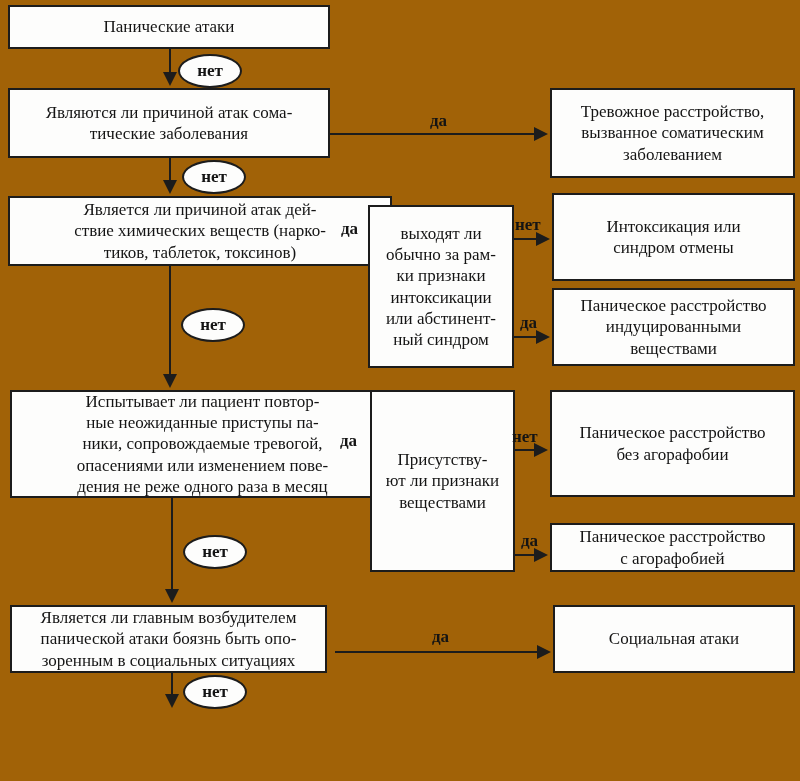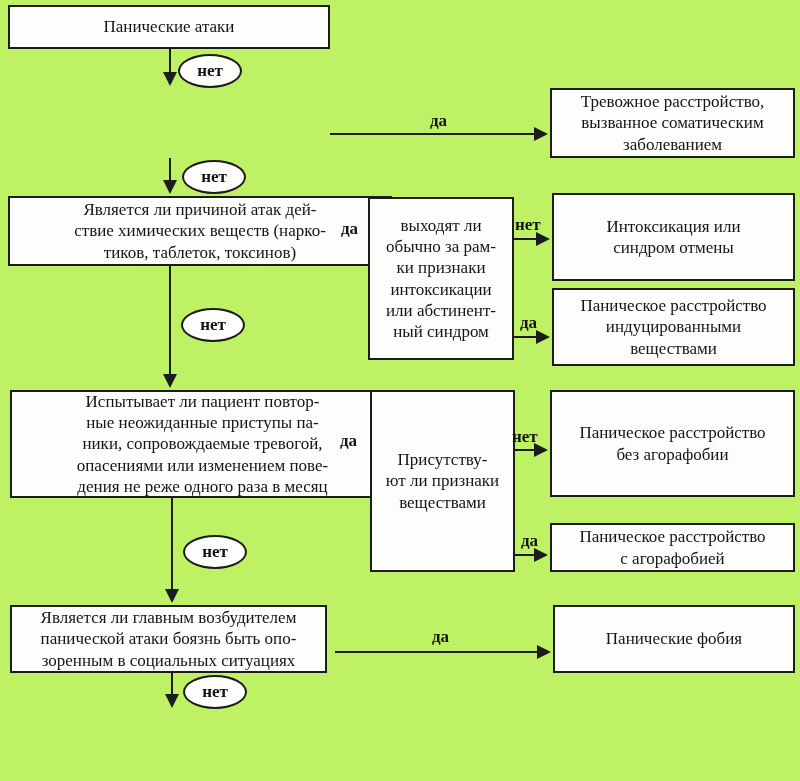--- a/index.html
+++ b/index.html
@@ -1,20 +1,20 @@
 <!DOCTYPE html>
 <html><head>
 <meta charset="utf-8">
 <style>
   html, body { margin: 0; padding: 0; background: #ffffff; }
   #stage {
     position: relative;
     width: 800px;
     height: 781px;
-    background: #bef264;
+    background: #a16207;
     font-family: "Liberation Serif", "DejaVu Serif", serif;
     color: #141414;
     overflow: hidden;
   }
   svg.connectors {
     position: absolute;
     left: 0; top: 0;
     width: 800px; height: 781px;
     pointer-events: none;
   }
@@ -32,24 +32,24 @@
     line-height: 1.24;
     padding: 2px 6px;
   }
   
   .n-start       { left: 8px;   top: 5px;   width: 322px; height: 44px; }
   .n-q-somatic   { left: 8px;   top: 88px;  width: 322px; height: 70px; }
   .n-q-chemical  { left: 8px;   top: 196px; width: 384px; height: 70px; }
   .n-q-recurrent { left: 10px;  top: 390px; width: 385px; height: 108px; }
   .n-q-social    { left: 10px;  top: 605px; width: 317px; height: 68px; }
   
-  .n-m-intox     { left: 368px; top: 197px; width: 146px; height: 163px; }
+  .n-m-intox     { left: 368px; top: 205px; width: 146px; height: 163px; }
   .n-m-agora     { left: 370px; top: 390px; width: 145px; height: 182px; }
   
-  .n-r-anxiety   { left: 550px; top: 88px;  width: 245px; height: 70px; }
+  .n-r-anxiety   { left: 550px; top: 88px;  width: 245px; height: 90px; }
   .n-r-intox     { left: 552px; top: 193px; width: 243px; height: 88px; }
   .n-r-substance { left: 552px; top: 288px; width: 243px; height: 78px; }
   .n-r-noagora   { left: 550px; top: 390px; width: 245px; height: 107px; }
   .n-r-agora     { left: 550px; top: 523px; width: 245px; height: 49px; }
   .n-r-social    { left: 553px; top: 605px; width: 242px; height: 68px; }
 
   .oval {
     position: absolute;
     box-sizing: border-box;
     width: 64px; height: 34px;
@@ -107,20 +107,22 @@
       <line x1="514" y1="239" x2="548" y2="239" marker-end="url(#ah)"></line>
       <line x1="514" y1="337" x2="548" y2="337" marker-end="url(#ah)"></line>
       <line x1="335" y1="455" x2="366" y2="455" marker-end="url(#ah)"></line>
       <line x1="515" y1="450" x2="546" y2="450" marker-end="url(#ah)"></line>
       <line x1="515" y1="555" x2="546" y2="555" marker-end="url(#ah)"></line>
       <line x1="335" y1="652" x2="549" y2="652" marker-end="url(#ah)"></line>
     </g>
   </svg>
 
   <div class="node n-start">Панические атаки</div>
+  <div class="node n-q-somatic">Являются ли причиной атак сома-
+тические заболевания</div>
   <div class="node n-q-chemical">Является ли причиной атак дей-
 ствие химических веществ (нарко-
 тиков, таблеток, токсинов)</div>
   <div class="node n-q-recurrent">Испытывает ли пациент повтор-
 ные неожиданные приступы па-
 ники, сопровождаемые тревогой,
 опасениями или изменением пове-
 дения не реже одного раза в месяц</div>
   <div class="node n-q-social">Является ли главным возбудителем
 панической атаки боязнь быть опо-
@@ -141,21 +143,21 @@
 заболеванием</div>
   <div class="node n-r-intox">Интоксикация или
 синдром отмены</div>
   <div class="node n-r-substance">Паническое расстройство
 индуцированными
 веществами</div>
   <div class="node n-r-noagora">Паническое расстройство
 без агорафобии</div>
   <div class="node n-r-agora">Паническое расстройство
 с агорафобией</div>
-  <div class="node n-r-social">Панические фобия</div>
+  <div class="node n-r-social">Социальная атаки</div>
 
   <div class="oval ov1">нет</div>
   <div class="oval ov2">нет</div>
   <div class="oval ov3">нет</div>
   <div class="oval ov4">нет</div>
   <div class="oval ov5">нет</div>
 
   <div class="edge-label el1">да</div>
   <div class="edge-label el2">да</div>
   <div class="edge-label el3">нет</div>

